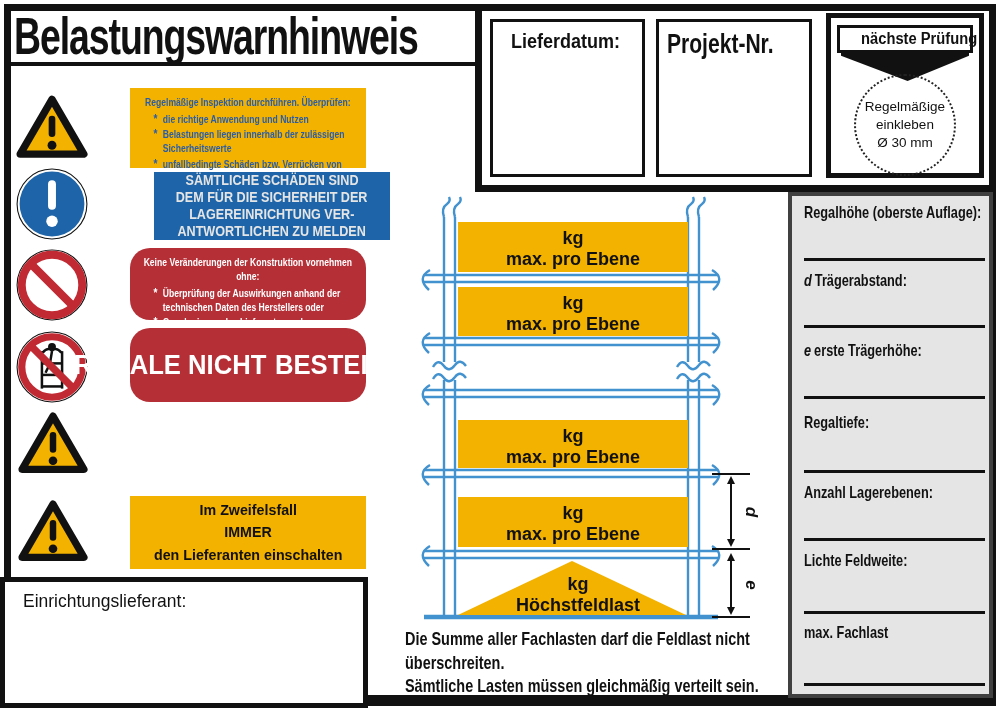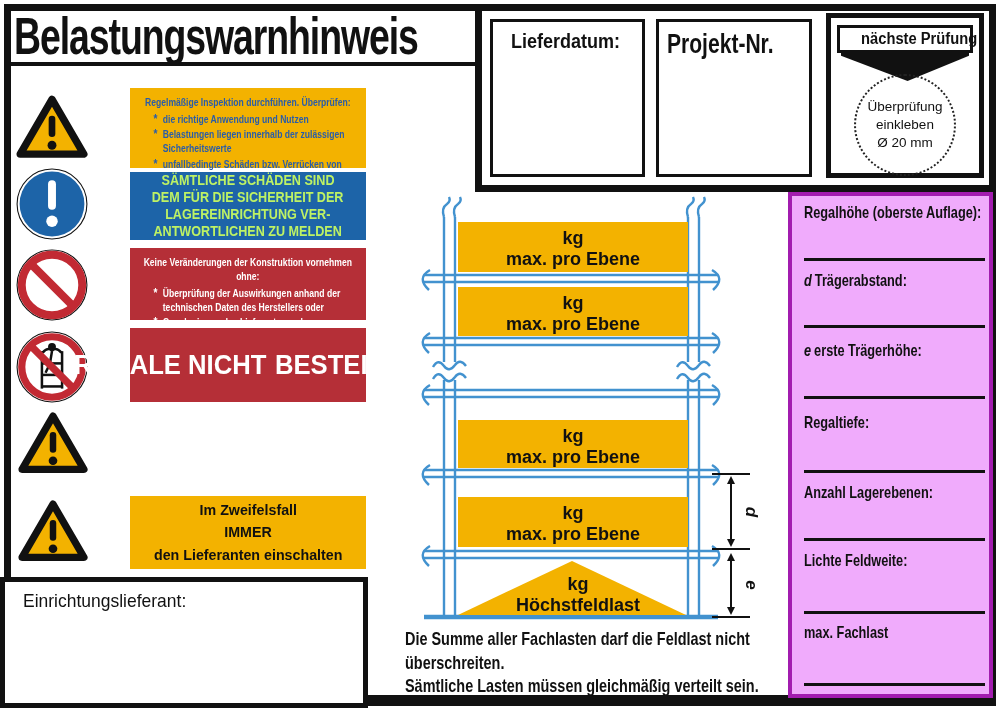--- a/index.html
+++ b/index.html
@@ -41,22 +41,22 @@
   .i-warn1 { left:15px; top:92px;  width:74px; height:68px; }
   .i-mand  { left:16px; top:168px; width:72px; height:72px; }
   .i-proh  { left:16px; top:249px; width:72px; height:72px; }
   .i-climb { left:16px; top:331px; width:72px; height:72px; }
   .i-warn2 { left:17px; top:409px; width:72px; height:66px; }
   .i-warn3 { left:17px; top:497px; width:72px; height:66px; }
 
   
   .wbox { position:absolute; left:130px; width:236px; box-sizing:border-box; }
   .ybox { background:var(--yellow,#F3B200); }
-  .bbox { background:var(--blue,#1D64A8); color:#bef264; }
-  .rbox { background:var(--red,#B52F37); color:#fff; }
+  .bbox { background:var(--blue,#1D64A8); color:#e5e5e5;margin-left:24px; }
+  .rbox { background:var(--red,#B52F37); color:#fff;border-radius:20px; }
   .box-inspect { top:88px; height:80px; color:var(--text_blue,#2A5DA8); font-weight:bold; font-size:11px; }
   .box-report  { top:172px; height:68px; display:flex; flex-direction:column; align-items:center; justify-content:center;
                  font-weight:bold; font-size:14px; line-height:1.22; }
   .box-modif   { top:248px; height:72px; font-weight:bold; font-size:11px; }
   .box-climb   { top:328px; height:74px; display:flex; flex-direction:row; align-items:center; justify-content:center;
                  font-weight:bold; font-size:27px; line-height:1.12; }
   .box-norm    { top:406px; height:70px; display:flex; flex-direction:column; align-items:center; justify-content:center;
                  font-weight:bold; font-size:13.5px; line-height:1.5; }
   .box-doubt   { top:496px; height:73px; display:flex; flex-direction:column; align-items:center; justify-content:center;
                  font-weight:bold; font-size:15px; line-height:1.5; }
@@ -75,22 +75,22 @@
 
   
   .rack { position:absolute; left:400px; top:196px; width:365px; height:436px; }
   .rack text { font-family:"Liberation Sans", sans-serif; }
 
   
   .note { position:absolute; left:405px; top:627px; width:400px; font-size:18.5px; font-weight:bold;
           line-height:1.28; transform:scaleX(0.78); transform-origin:0 0; white-space:nowrap; }
 
   
-  .panel { position:absolute; left:788px; top:192px; width:205px; height:506px; border:4px solid #a21caf;
-           box-sizing:border-box; background:#f0abfc; }
+  .panel { position:absolute; left:788px; top:192px; width:205px; height:506px; border:4px solid #404040;
+           box-sizing:border-box; background:#e5e5e5; }
   .fld { position:absolute; left:12px; white-space:nowrap; font-weight:bold; font-size:17px;
          transform:scaleX(0.75); transform-origin:0 0; }
   .pfx { font-style:italic; margin-right:4px; }
   .pfx:empty { margin-right:0; }
   .fline { position:absolute; left:12px; width:181px; height:3px; background:#111; }
 </style>
 </head>
 <body>
 
 <div class="sign">
@@ -106,23 +106,23 @@
   </div>
   <div class="tbox projekt">
     <div class="lbl">Projekt-Nr.</div>
   </div>
   <div class="pruef">
     <div class="pruef-banner">
       <span class="in">nächste Prüfung</span>
     </div>
     <div class="pruef-arrow"></div>
     <div class="pruef-circle">
-      <span>Überprüfung</span>
+      <span>Regelmäßige</span>
       <span>einkleben</span>
-      <span>Ø 20 mm</span>
+      <span>Ø 30 mm</span>
     </div>
   </div>
 
   <svg class="icon i-warn1" viewBox="0 0 100 90">
     <path d="M50 9 L93 83 L7 83 Z" fill="var(--yellow,#F3B200)" stroke="#111" stroke-width="10" stroke-linejoin="round"></path>
     <rect x="45.5" y="31" width="9" height="29" rx="4.5" fill="#111"></rect>
     <circle cx="50" cy="71" r="6" fill="#111"></circle>
   </svg>
   <svg class="icon i-mand" viewBox="0 0 100 100">
     <circle cx="50" cy="50" r="48.5" fill="#fff" stroke="#111" stroke-width="1.5"></circle>

